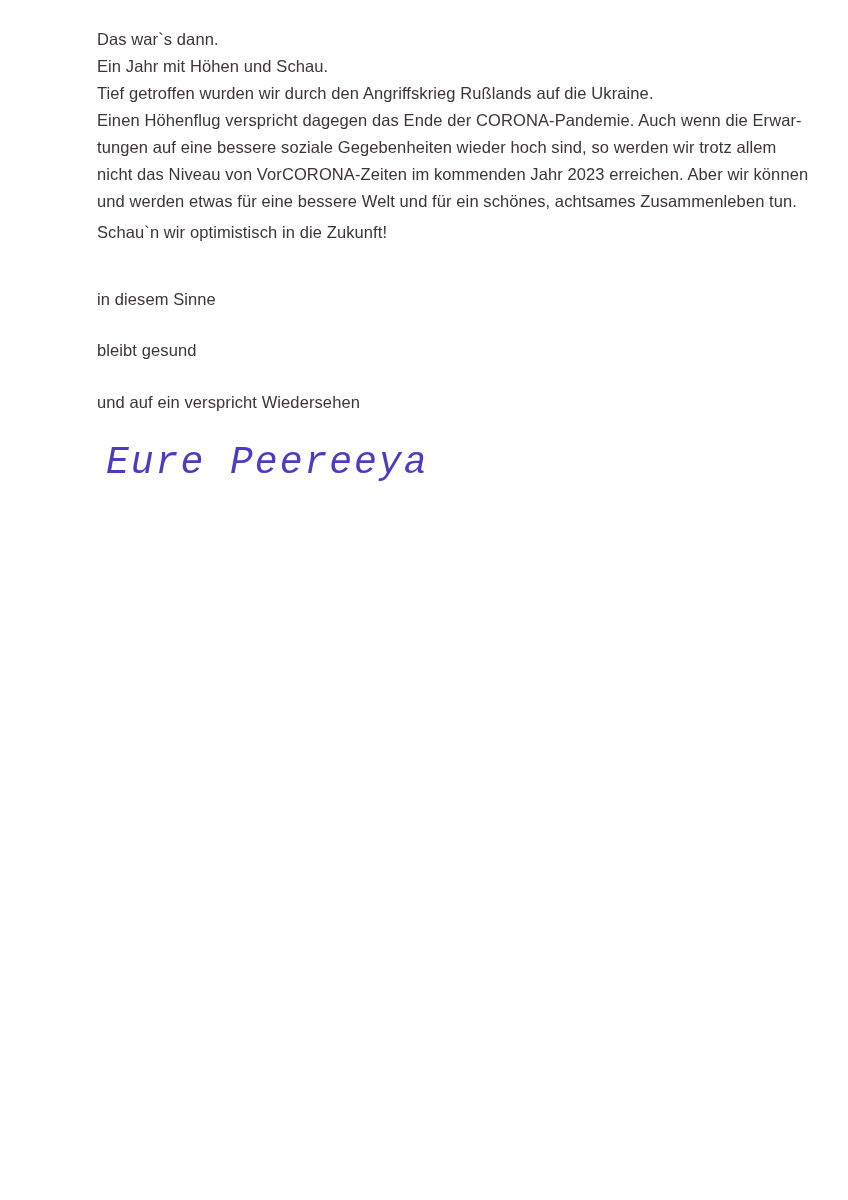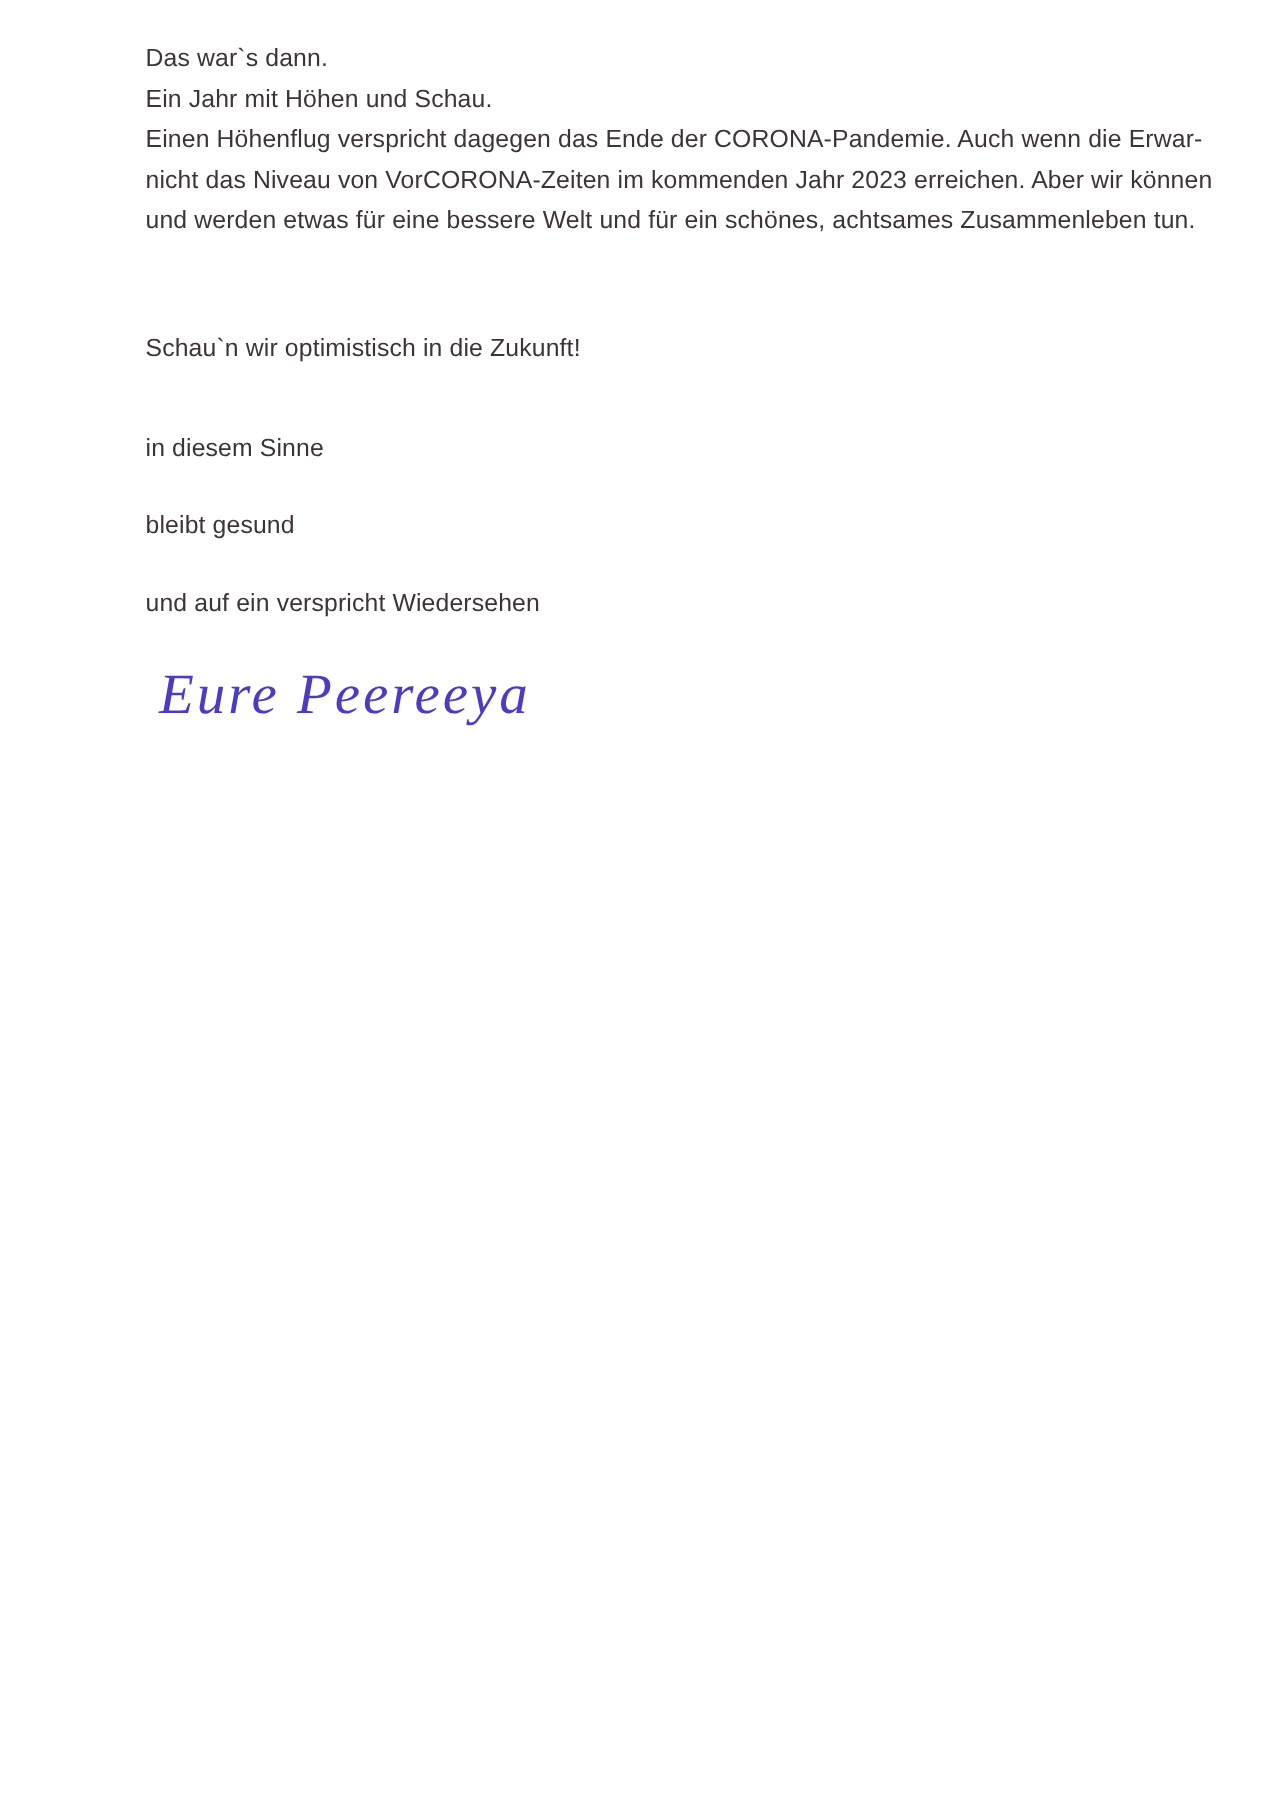--- a/index.html
+++ b/index.html
@@ -34,21 +34,21 @@
   .intro { top: 26px; }
   .optimism { top: 219px; }
   .closing-1 { top: 286px; }
   .closing-2 { top: 337px; }
   .closing-3 { top: 389px; }
   .signature {
     position: absolute;
     left: 106px;
     top: 438px;
     color: var(--signature);
-    font-family: Liberation Serif, serif;
+    font-family: Liberation Mono, monospace;
     font-style: italic;
     font-size: 38px;
     line-height: 50px;
     letter-spacing: 2px;
     white-space: nowrap;
   }
   .page-number {
     position: absolute;
     top: 1176px;
     right: 32px;
@@ -59,21 +59,23 @@
   }
 </style>
 </head>
 <body>
 
 <div class="page">
 
   <div class="text-block intro">
     <div>Das war`s dann.</div>
     <div>Ein Jahr mit Höhen und Schau.</div>
+    <div>Tief getroffen wurden wir durch den Angriffskrieg Rußlands auf die Ukraine.</div>
     <div>Einen Höhenflug verspricht dagegen das Ende der CORONA-Pandemie. Auch wenn die Erwar-</div>
+    <div>tungen auf eine bessere soziale Gegebenheiten wieder hoch sind, so werden wir trotz allem</div>
     <div>nicht das Niveau von VorCORONA-Zeiten im kommenden Jahr 2023 erreichen. Aber wir können</div>
     <div>und werden etwas für eine bessere Welt und für ein schönes, achtsames Zusammenleben tun.</div>
   </div>
 
   <div class="text-block optimism">Schau`n wir optimistisch in die Zukunft!</div>
 
   <div class="text-block closing-1">in diesem Sinne</div>
 
   <div class="text-block closing-2">bleibt gesund</div>
 

